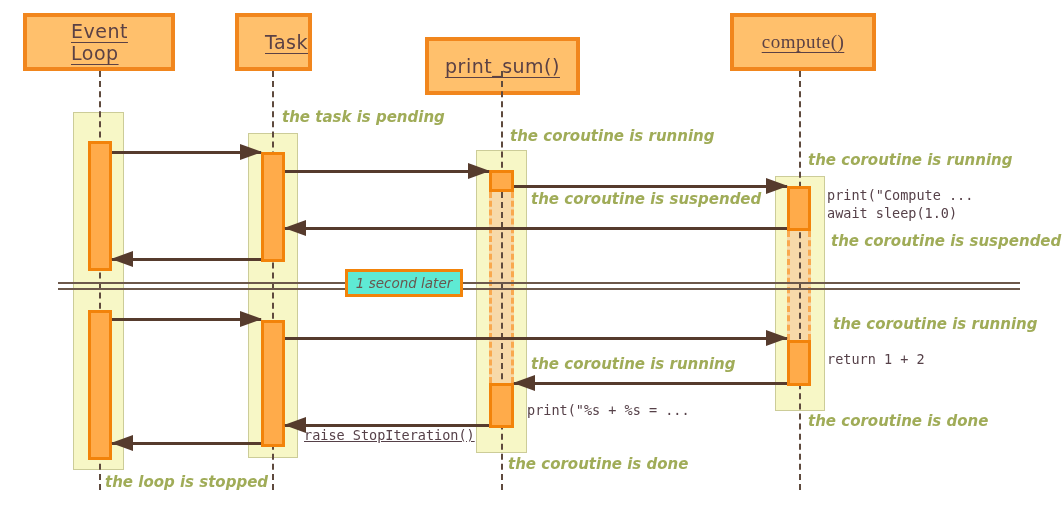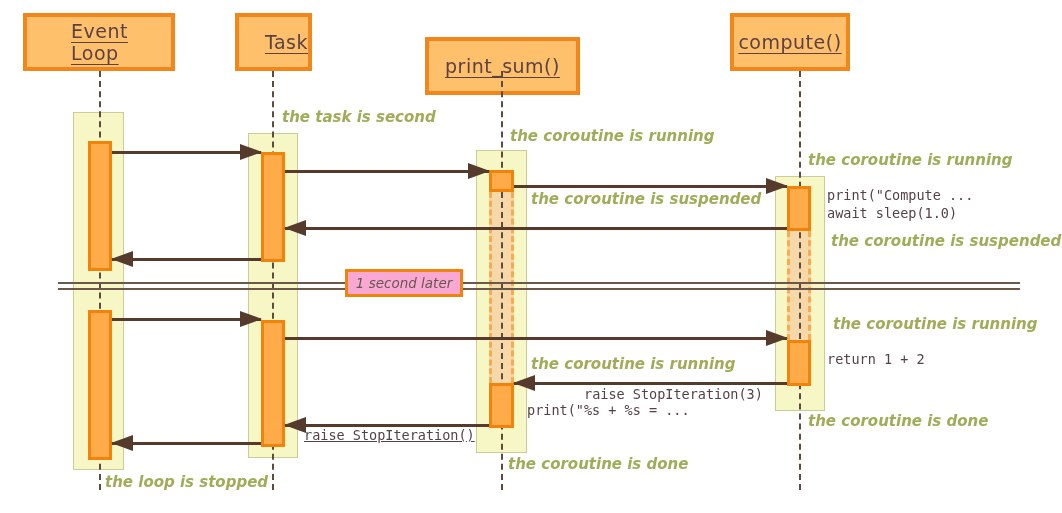--- a/index.html
+++ b/index.html
@@ -30,21 +30,21 @@
   .head-l{position:absolute;left:-1px;top:-7px;width:0;height:0;
     border-top:8px solid transparent;border-bottom:8px solid transparent;border-right:22px solid #563B2D;}
   
   .note{position:absolute;font-size:15px;font-style:italic;font-weight:600;color:#A0AC58;white-space:nowrap;z-index:7;}
   
   .code{position:absolute;font-family:"DejaVu Sans Mono","Liberation Mono",monospace;font-size:13.5px;color:#564149;white-space:nowrap;z-index:7;}
   
   .divider-line{position:absolute;left:58px;width:962px;height:2px;background:#6C584B;z-index:3;}
   .divider-box{
     position:absolute;left:345px;top:269px;width:118px;height:28px;box-sizing:border-box;
-    background:#f9a8d4;border:3px solid #F2830A;display:flex;align-items:center;justify-content:center;
+    background:#5eead4;border:3px solid #F2830A;display:flex;align-items:center;justify-content:center;
     font-size:13.5px;font-style:italic;color:#6A564E;z-index:5;
   }
 </style>
 </head>
 <body>
 
 <div id="diagram">
 
   <div class="band" style="left:73px;top:112px;width:51px;height:358px;"></div>
   <div class="band" style="left:248px;top:133px;width:50px;height:325px;"></div>
@@ -58,21 +58,21 @@
 
   <div class="participant" style="left:23px;width:152px;padding-left:44px;">
     <span>Event Loop</span>
   </div>
   <div class="participant" style="left:235px;width:77px;padding-left:26px;">
     <span>Task</span>
   </div>
   <div class="participant" style="left:425px;width:155px;margin-top:24px;">
     <span>print_sum()</span>
   </div>
-  <div class="participant" style="left:730px;width:120px;">
+  <div class="participant" style="left:730px;width:146px;font-family:Liberation Serif, serif;">
     <span>compute()</span>
   </div>
 
   <div class="bar-suspended" style="left:489px;top:192px;width:25px;height:191px;"></div>
   <div class="bar-suspended" style="left:787px;top:231px;width:24px;height:109px;"></div>
 
   <div class="bar" style="left:88px;top:141px;width:24px;height:130px;"></div>
   <div class="bar" style="left:88px;top:310px;width:24px;height:150px;"></div>
   <div class="bar" style="left:261px;top:152px;width:24px;height:110px;"></div>
   <div class="bar" style="left:261px;top:320px;width:24px;height:127px;"></div>
@@ -111,31 +111,30 @@
   <div class="arrow" style="left:514px;top:382px;width:273px;">
     <div class="head-l"></div>
     </div>
   <div class="arrow" style="left:285px;top:424px;width:204px;">
     <div class="head-l"></div>
     </div>
   <div class="arrow" style="left:112px;top:442px;width:149px;">
     <div class="head-l"></div>
     </div>
 
-  <div class="note" style="left:282px;top:108px;">the task is second</div>
+  <div class="note" style="left:282px;top:108px;">the task is pending</div>
   <div class="note" style="left:510px;top:127px;">the coroutine is running</div>
   <div class="note" style="left:808px;top:151px;">the coroutine is running</div>
   <div class="note" style="left:531px;top:190px;">the coroutine is suspended</div>
   <div class="note" style="left:831px;top:232px;">the coroutine is suspended</div>
   <div class="note" style="left:833px;top:315px;">the coroutine is running</div>
   <div class="note" style="left:531px;top:355px;">the coroutine is running</div>
   <div class="note" style="left:808px;top:412px;">the coroutine is done</div>
   <div class="note" style="left:508px;top:455px;">the coroutine is done</div>
   <div class="note" style="left:105px;top:473px;">the loop is stopped</div>
 
   <div class="code" style="left:827px;top:187px;">print("Compute ...</div>
   <div class="code" style="left:827px;top:205px;">await sleep(1.0)</div>
   <div class="code" style="left:827px;top:351px;">return 1 + 2</div>
-  <div class="code" style="left:584px;top:386px;">raise StopIteration(3)</div>
   <div class="code" style="left:527px;top:402px;">print("%s + %s = ...</div>
   <div class="code" style="left:304px;top:427px;text-decoration:underline;">raise StopIteration()</div>
 
 </div>
 
 </body></html>

